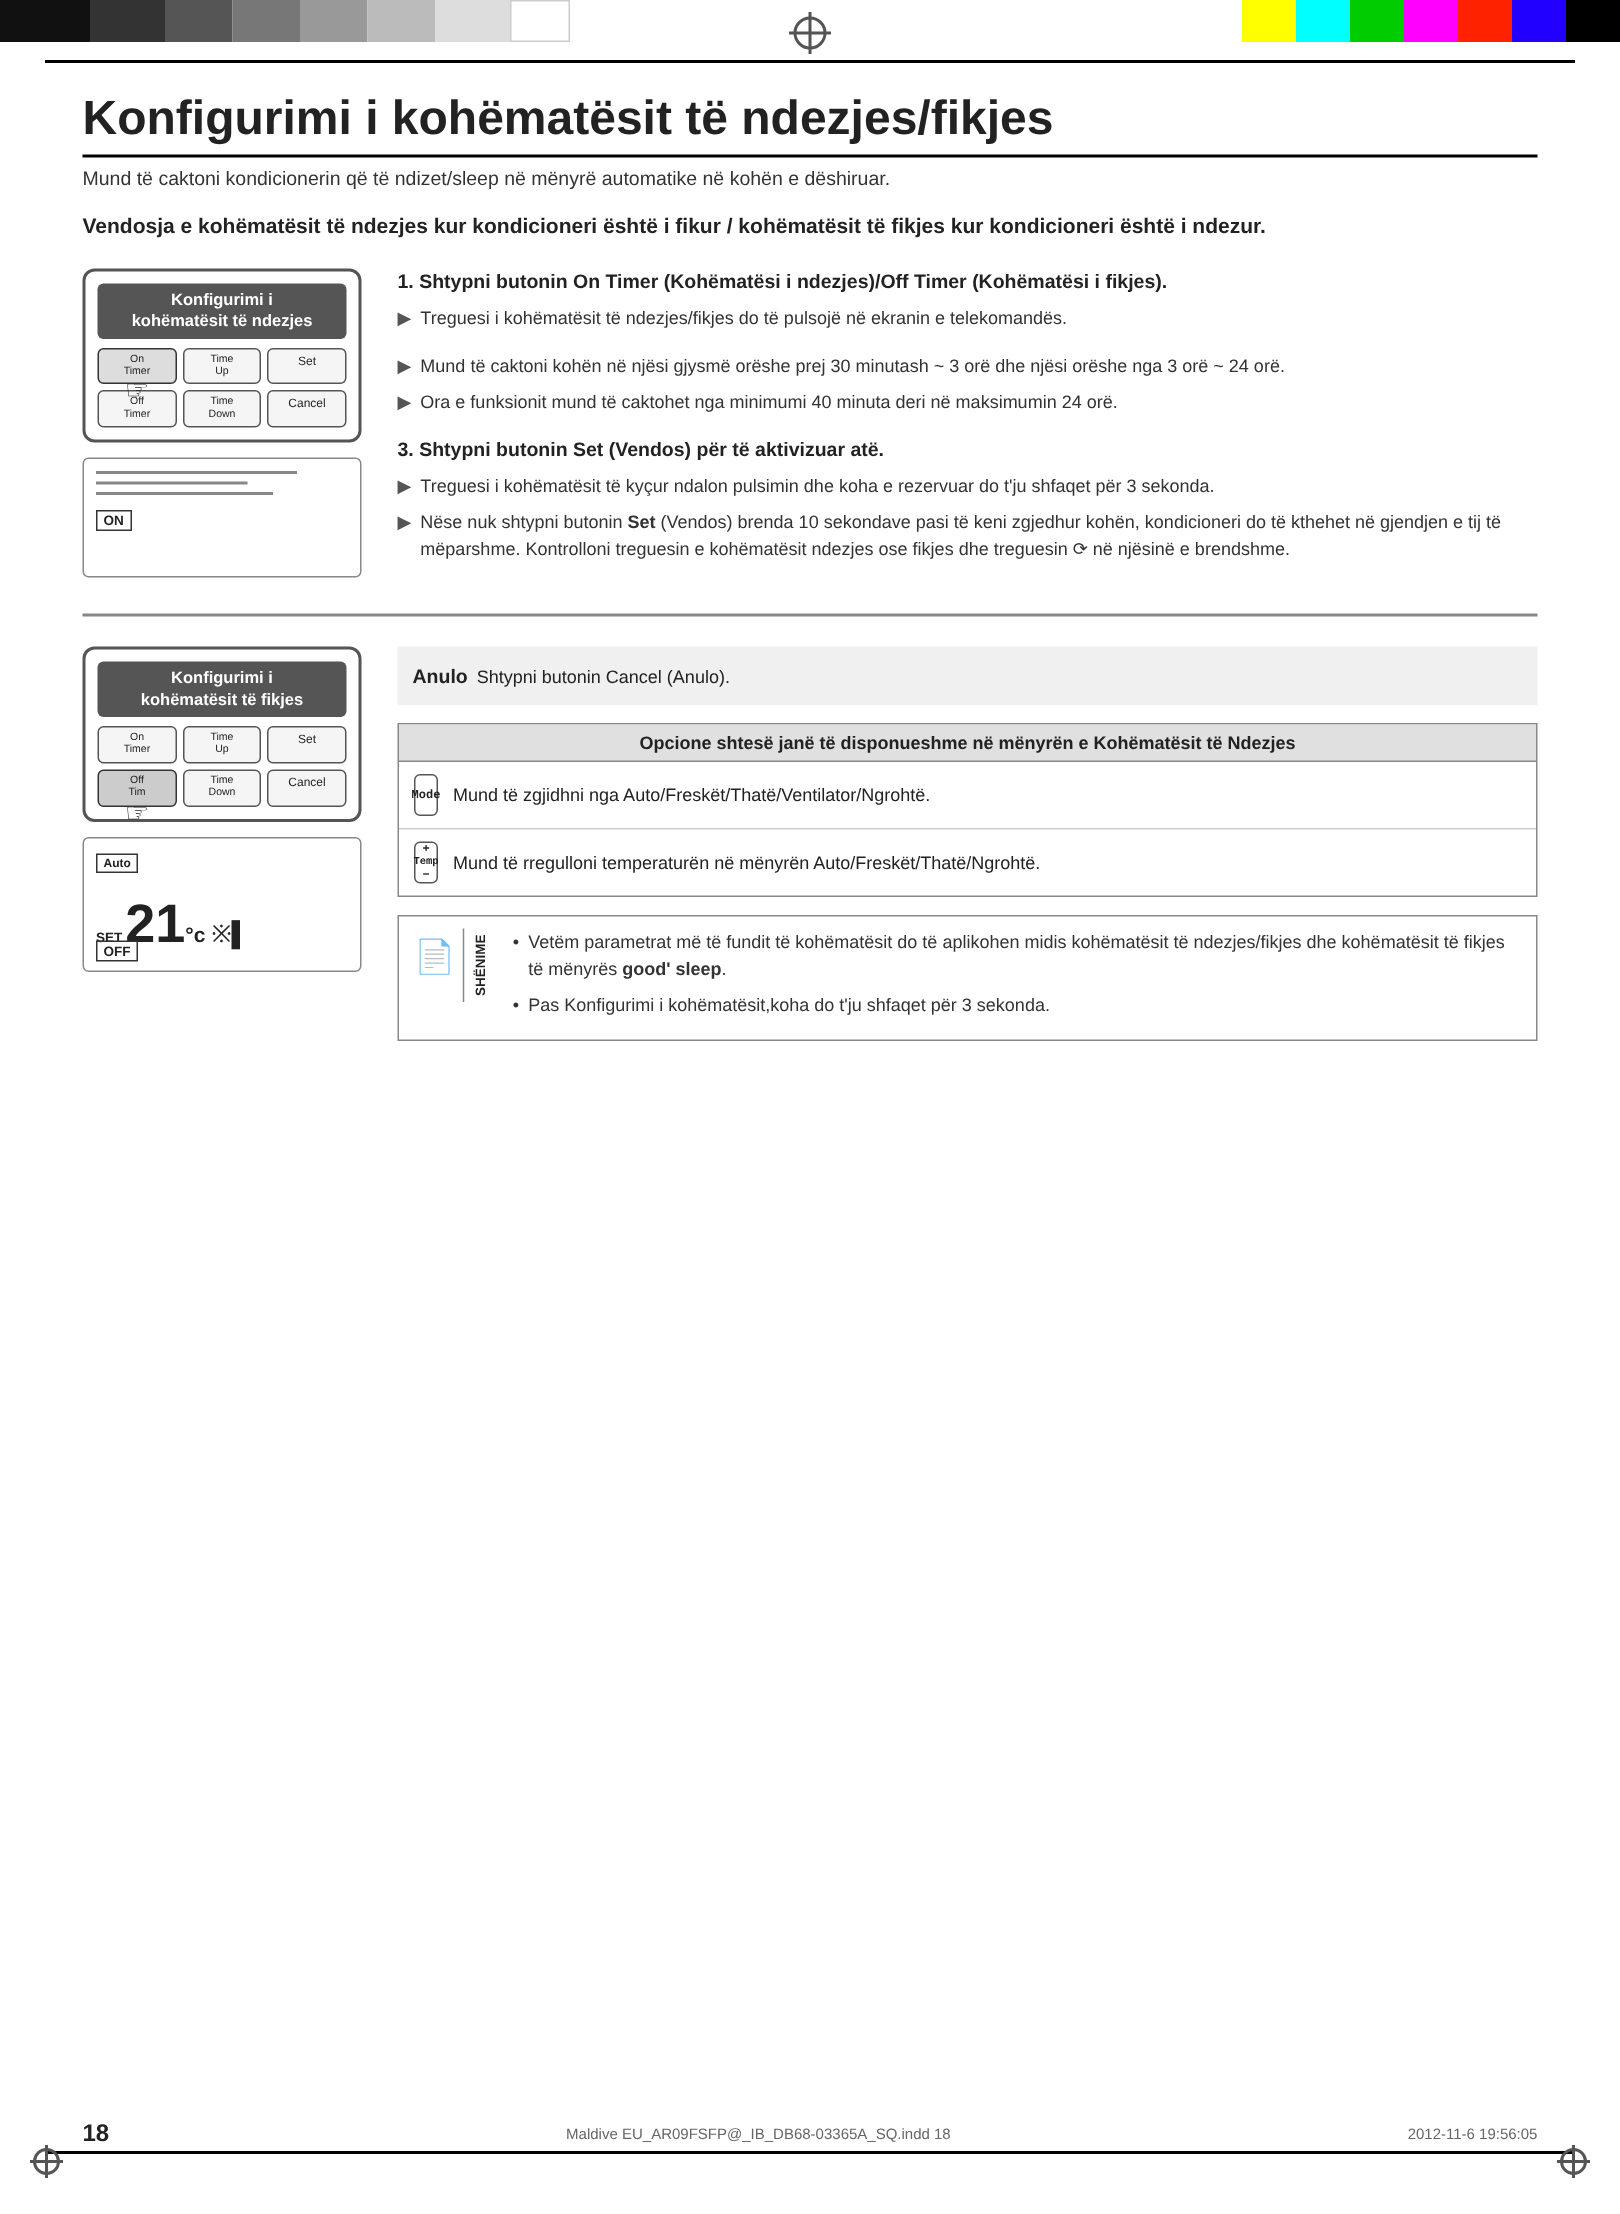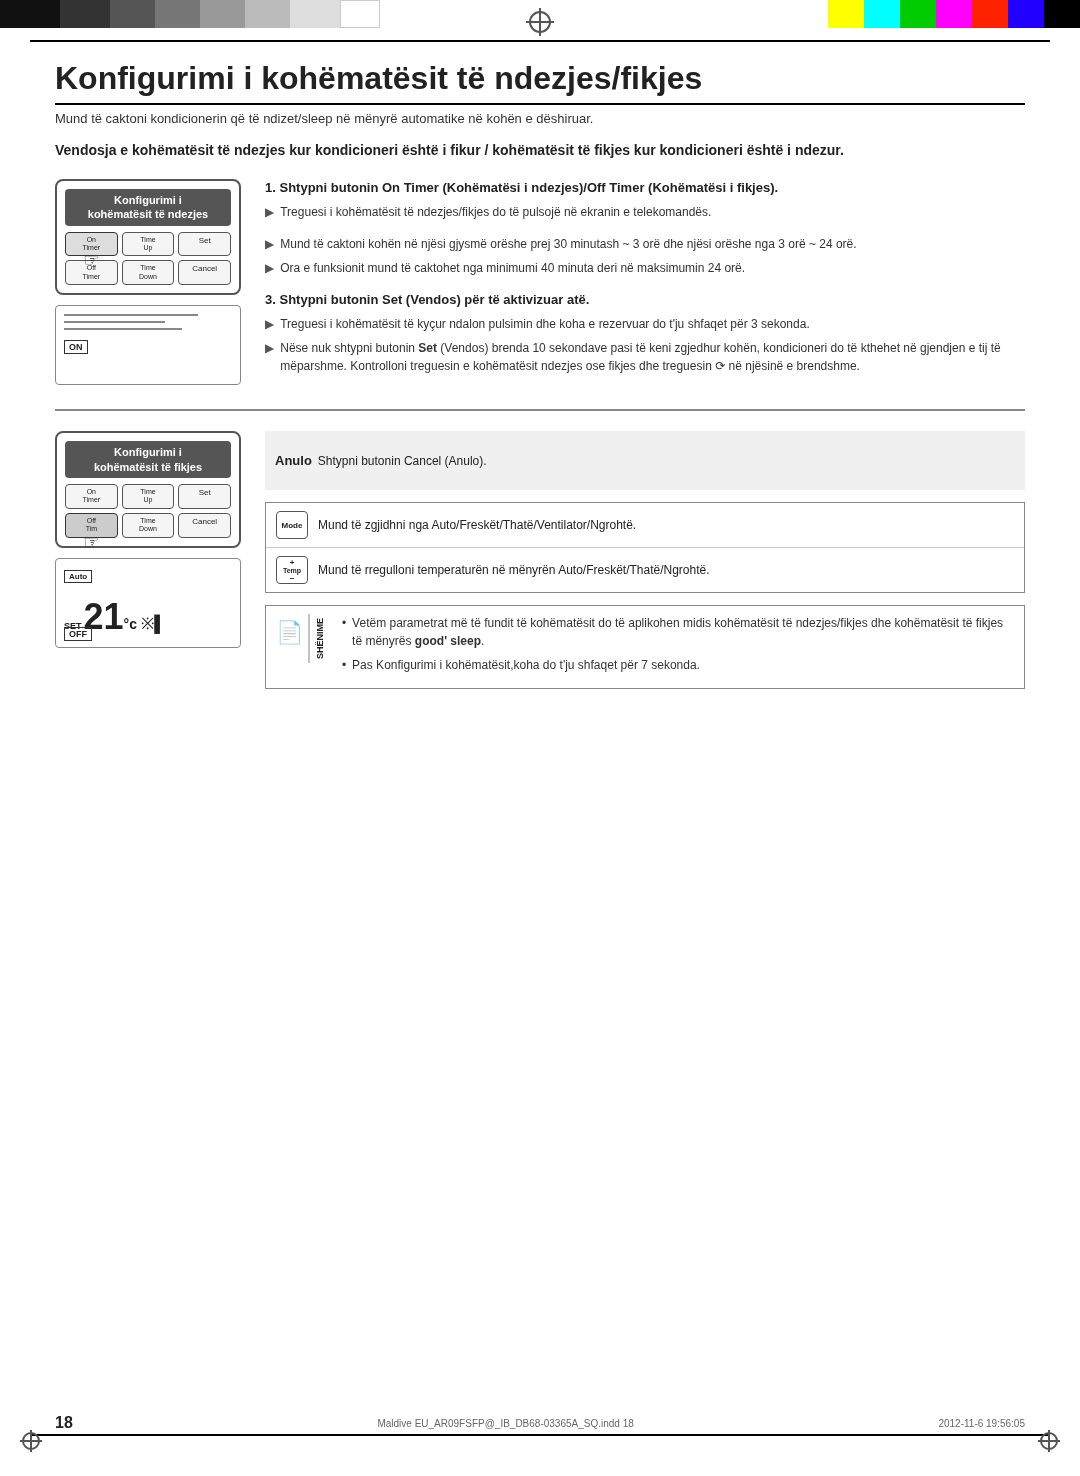--- a/index.html
+++ b/index.html
@@ -201,21 +201,21 @@
 
     
     .section-divider {
       border-top: 2px solid #888;
       margin: 20px 0;
     }
 
     
     .anulo-box {
       background: #f0f0f0;
-      padding: 22px 10px;
+      padding: 12px 10px;
       font-size: 12px;
       margin-bottom: 12px;
       display: flex;
       align-items: center;
       gap: 6px;
     }
 
     .anulo-label {
       font-weight: bold;
       font-size: 13px;
@@ -245,28 +245,29 @@
       font-size: 12px;
     }
 
     .option-row:last-child {
       border-bottom: none;
     }
 
     .option-icon-box {
       border: 1.5px solid #555;
       border-radius: 4px;
-      width: 32px;
+      width: 16px;
       height: 28px;
       display: flex;
       align-items: center;
       justify-content: center;
       font-size: 9px;
       font-weight: bold;
       flex-shrink: 0;
+      font-family: Liberation Mono, monospace;
     }
 
     
     .notes-box {
       border: 1.5px solid #888;
       padding: 0;
       margin-top: 12px;
     }
 
     .notes-row {
@@ -539,20 +540,21 @@
     </div>
 
     <div class="right-col">
 
       <div class="anulo-box">
         <span class="anulo-label">Anulo</span>
         <span>Shtypni butonin Cancel (Anulo).</span>
       </div>
 
       <div class="options-box">
+        <div class="options-header">Opcione shtesë janë të disponueshme në mënyrën e Kohëmatësit të Ndezjes</div>
         <div class="option-row">
           <div class="option-icon-box">
             <span style="font-size:8px;font-weight:bold;">Mode</span>
           </div>
           <span>Mund të zgjidhni nga Auto/Freskët/Thatë/Ventilator/Ngrohtë.</span>
         </div>
         <div class="option-row">
           <div class="option-icon-box" style="font-size:8px;flex-direction:column;display:flex;justify-content:center;align-items:center;">
             <span>+</span>
             <span style="font-size:7px;">Temp</span>
@@ -570,21 +572,21 @@
           </div>
           <div style="flex:1;">
             <div class="bullet-item">
               <span>•</span>
               <span>
                 Vetëm parametrat më të fundit të kohëmatësit do të aplikohen midis kohëmatësit të ndezjes/fikjes dhe kohëmatësit të fikjes të mënyrës <strong>good' sleep</strong>.
               </span>
             </div>
             <div class="bullet-item">
               <span>•</span>
-              <span>Pas Konfigurimi i kohëmatësit,koha do t'ju shfaqet për 7 sekonda.</span>
+              <span>Pas Konfigurimi i kohëmatësit,koha do t'ju shfaqet për 3 sekonda.</span>
             </div>
           </div>
         </div>
       </div>
     </div>
   </div>
 
 </div>
 
 <div class="footer">

